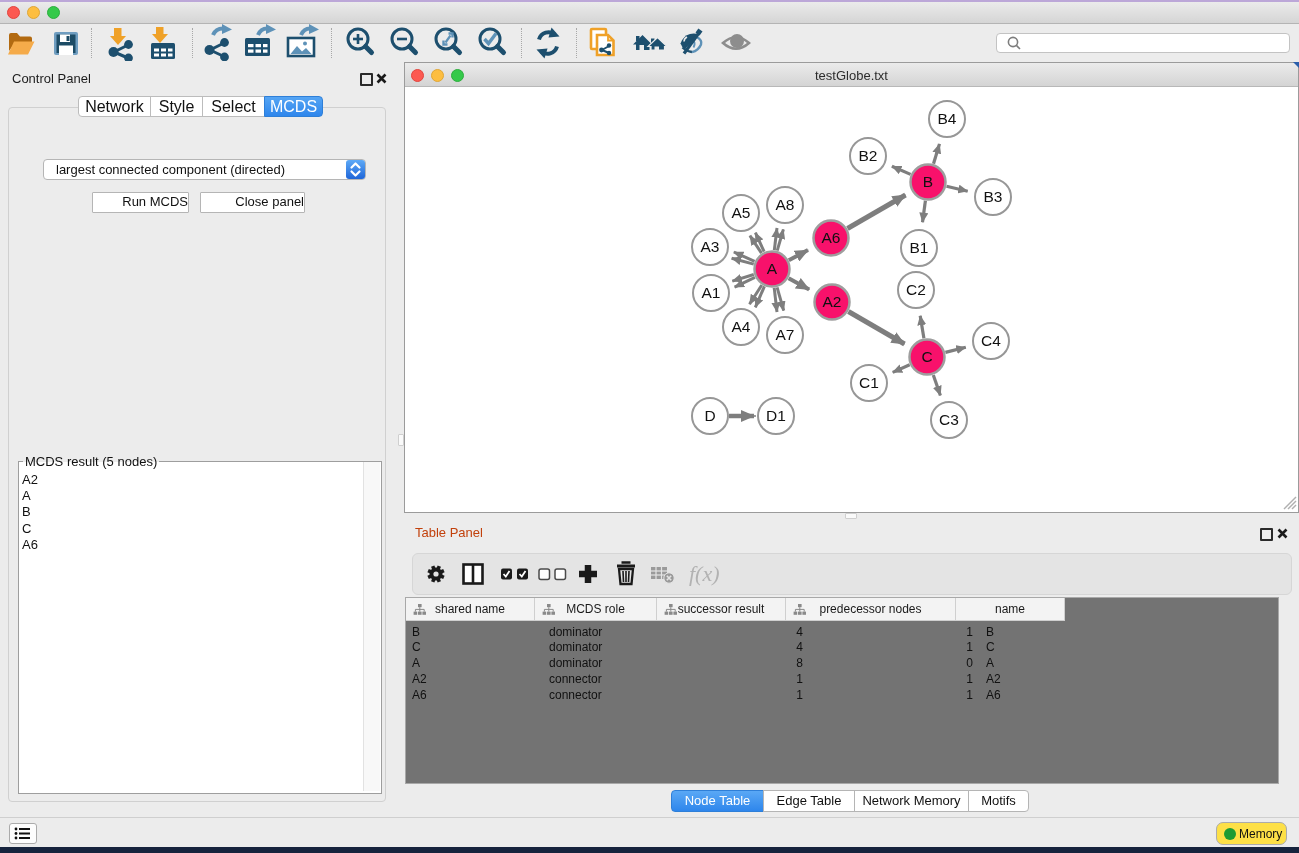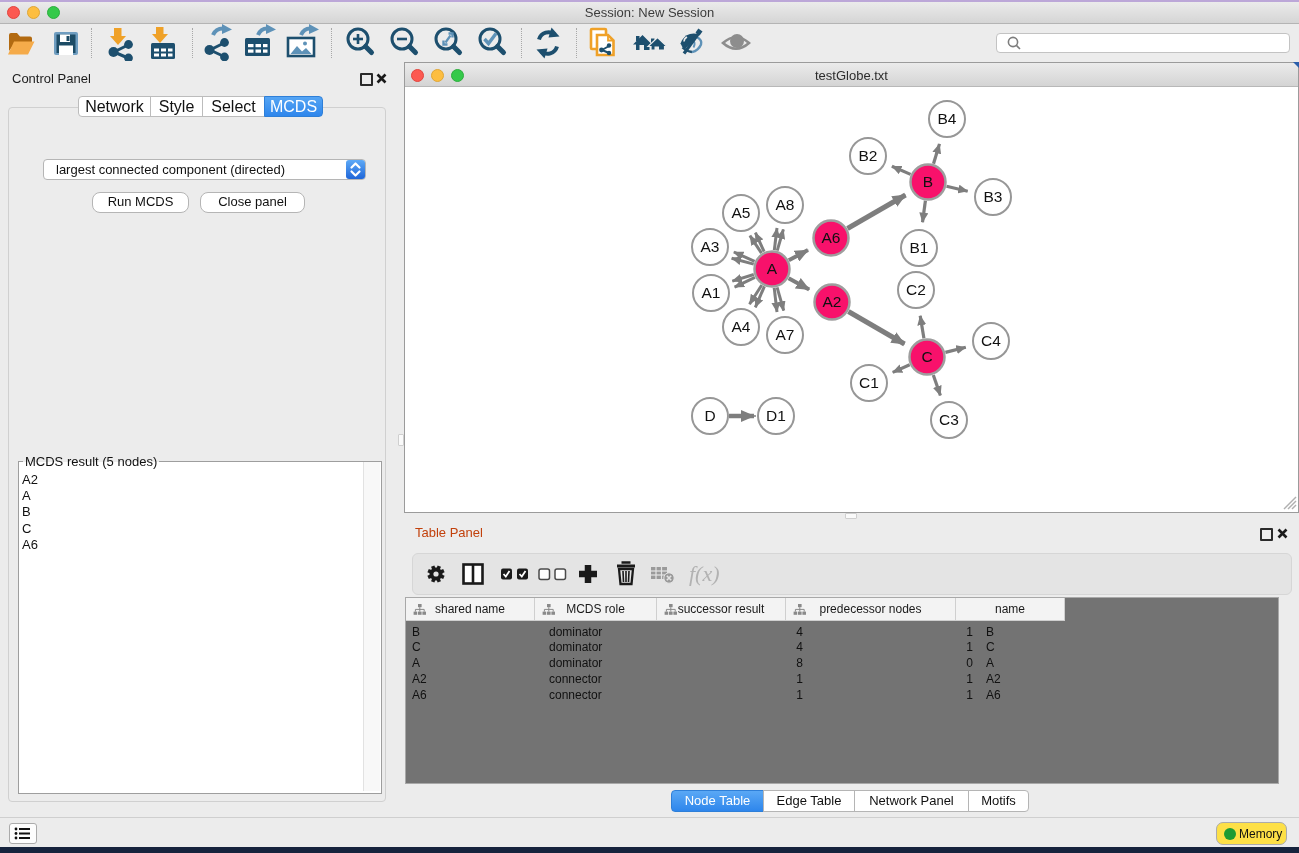--- a/index.html
+++ b/index.html
@@ -17,21 +17,21 @@
   
   #cp-title{left:12px;top:71px;font-size:13px;color:#1c1c1c;}
   #cp-float{left:360px;top:73px;width:9px;height:9px;border:2px solid #2a2a2a;border-radius:1px;}
   #cp-box{left:8px;top:107px;width:376px;height:693px;border:1px solid #d0d0d0;border-radius:4px;background:#ececec;}
   .tab{position:absolute;top:96px;height:19px;background:#fff;border:1px solid #bcbcbc;font-size:16px;color:#111;text-align:center;line-height:19px;}
   #tab-mcds{background:linear-gradient(#55a5f4,#2e86ec);color:#fff;border-color:#2e7fd8;border-radius:0 4px 4px 0;}
   #opt-label{left:0px;top:136px;width:392px;text-align:center;font-size:13px;color:#1a1a1a;}
   #dropdown{left:43px;top:159px;width:309px;height:19px;background:#fff;border:1px solid #b5b5b5;border-radius:4px;padding-left:12px;}
   #dd-text{left:12px;top:2px;font-size:13px;color:#111;position:absolute;}
   #dd-step{position:absolute;right:0px;top:0px;width:19px;height:19px;border-radius:3px;background:linear-gradient(#5da9f7,#1f66d8);}
-  .btn{position:absolute;top:192px;height:19px;background:#fff;border:1px solid #b5b5b5;border-radius:8px;font-size:13px;color:#111;text-align:center;line-height:18px;}
+  .btn{position:absolute;top:192px;height:19px;background:#fff;border:1px solid #b5b5b5;border-radius:1px;font-size:13px;color:#111;text-align:right;line-height:18px;}
   #mcds-box{left:18px;top:461px;width:362px;height:331px;background:#fff;border:1px solid #9e9e9e;}
   #mcds-legend{left:23px;top:454px;font-size:13px;color:#111;background:linear-gradient(#ececec 52%,#ffffff 52%);padding:0 2px;}
   #mcds-list{left:22px;top:472px;font-size:13px;color:#111;line-height:16.2px;}
   #mcds-scroll{left:363px;top:462px;width:16px;height:329px;background:#f8f8f8;border-left:1px solid #e2e2e2;}
 
   
   #netwin{left:404px;top:62px;width:893px;height:449px;border:1px solid #9b9b9b;background:#fff;}
   #net-titlebar{position:absolute;left:0;top:0;width:100%;height:23px;background:linear-gradient(#ebebeb,#d4d4d4);border-bottom:1px solid #b8b8b8;}
   #net-title{position:absolute;left:0;top:5px;width:100%;text-align:center;font-size:13px;color:#2c2c2c;}
 
@@ -53,21 +53,20 @@
   .xicon{position:absolute;width:11px;height:11px;}
 </style>
 </head>
 <body>
 <div id="app">
   <div id="topstrip" class="abs"></div>
   <div id="titlebar" class="abs"></div>
   <div class="tl" style="left:7px;top:6px;background:#fc5951;border:1px solid #e2453e;"></div>
   <div class="tl" style="left:27px;top:6px;background:#fdbe41;border:1px solid #e0a636;"></div>
   <div class="tl" style="left:47px;top:6px;background:#35c94a;border:1px solid #2dae3e;"></div>
-  <div id="title" class="abs">Session: New Session</div>
   <div id="toolbar" class="abs"></div>
   <div class="tsep" style="left:91px;"></div>
   <div class="tsep" style="left:192px;"></div>
   <div class="tsep" style="left:331px;"></div>
   <div class="tsep" style="left:521px;"></div>
   <div class="tsep" style="left:576px;"></div>
   <div id="toolbar-icons" class="abs" style="left:0;top:24px;width:780px;height:37px;">
       <svg width="780" height="37" viewBox="0 0 780 37" style="position:absolute;left:0;top:0;">
 <path d="M9,27 L9,11 Q9,9 11,9 L17,9 L20,12.5 L30,12.5 Q32,12.5 32,14.5 L32,19 L15,19 z" fill="#b26a11"></path>
 <path d="M8,30.5 L14,17.5 L34.5,17.5 L28,30.5 z" fill="#f5ab4a"></path>
@@ -418,21 +417,21 @@
 <div class="td" style="left:420px;top:73.2px;width:147px;text-align:right;">1</div>
 <div class="td" style="left:580px;top:73.2px;">A2</div>
 <div class="td" style="left:6px;top:89.1px;">A6</div>
 <div class="td" style="left:143px;top:89.1px;">connector</div>
 <div class="td" style="left:251px;top:89.1px;width:146px;text-align:right;">1</div>
 <div class="td" style="left:420px;top:89.1px;width:147px;text-align:right;">1</div>
 <div class="td" style="left:580px;top:89.1px;">A6</div>
     </div>
   <div class="bt" id="bt-node" style="left:671px;width:91px;">Node Table</div>
   <div class="bt" style="left:763px;width:90px;">Edge Table</div>
-  <div class="bt" style="left:854px;width:113px;">Network Panel</div>
+  <div class="bt" style="left:854px;width:113px;">Network Memory</div>
   <div class="bt" style="left:968px;width:59px;border-radius:0 4px 4px 0;">Motifs</div>
 
   <div class="abs" style="left:398px;top:434px;width:4px;height:10px;background:#fafafa;border:1px solid #cfcfcf;border-radius:1px;"></div>
   <div class="abs" style="left:845px;top:513px;width:10px;height:4px;background:#fafafa;border:1px solid #cfcfcf;border-radius:1px;"></div>
   <svg class="abs" style="left:1293px;top:62px;" width="6" height="6">
       <path d="M0,0 L6,0 L6,6 z" fill="#2c5faa"></path>
     </svg>
   <div id="statusline" class="abs"></div>
   <div id="listbtn" class="abs"><svg width="26" height="19" viewBox="0 0 26 19">
         <g stroke="#111" stroke-width="2">

